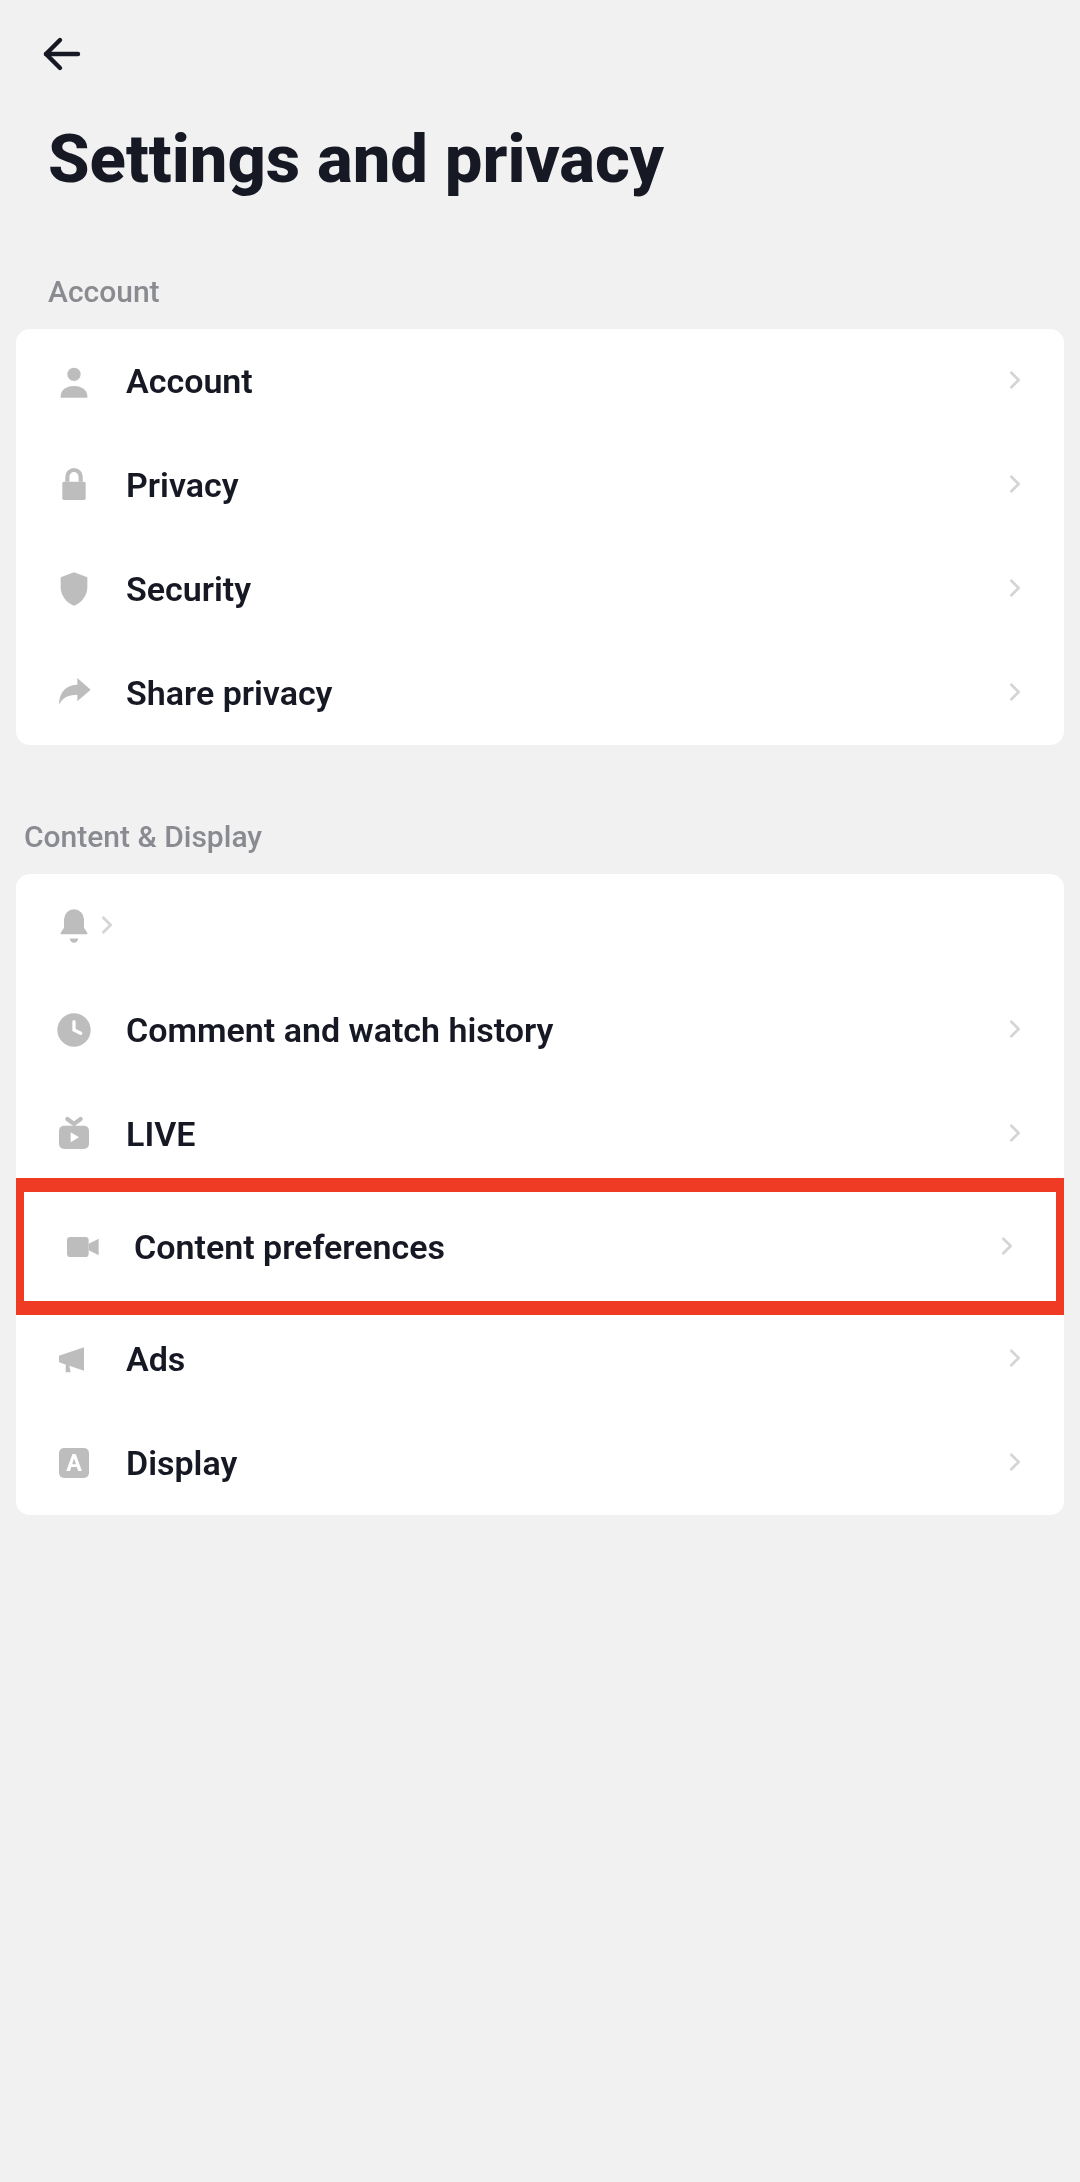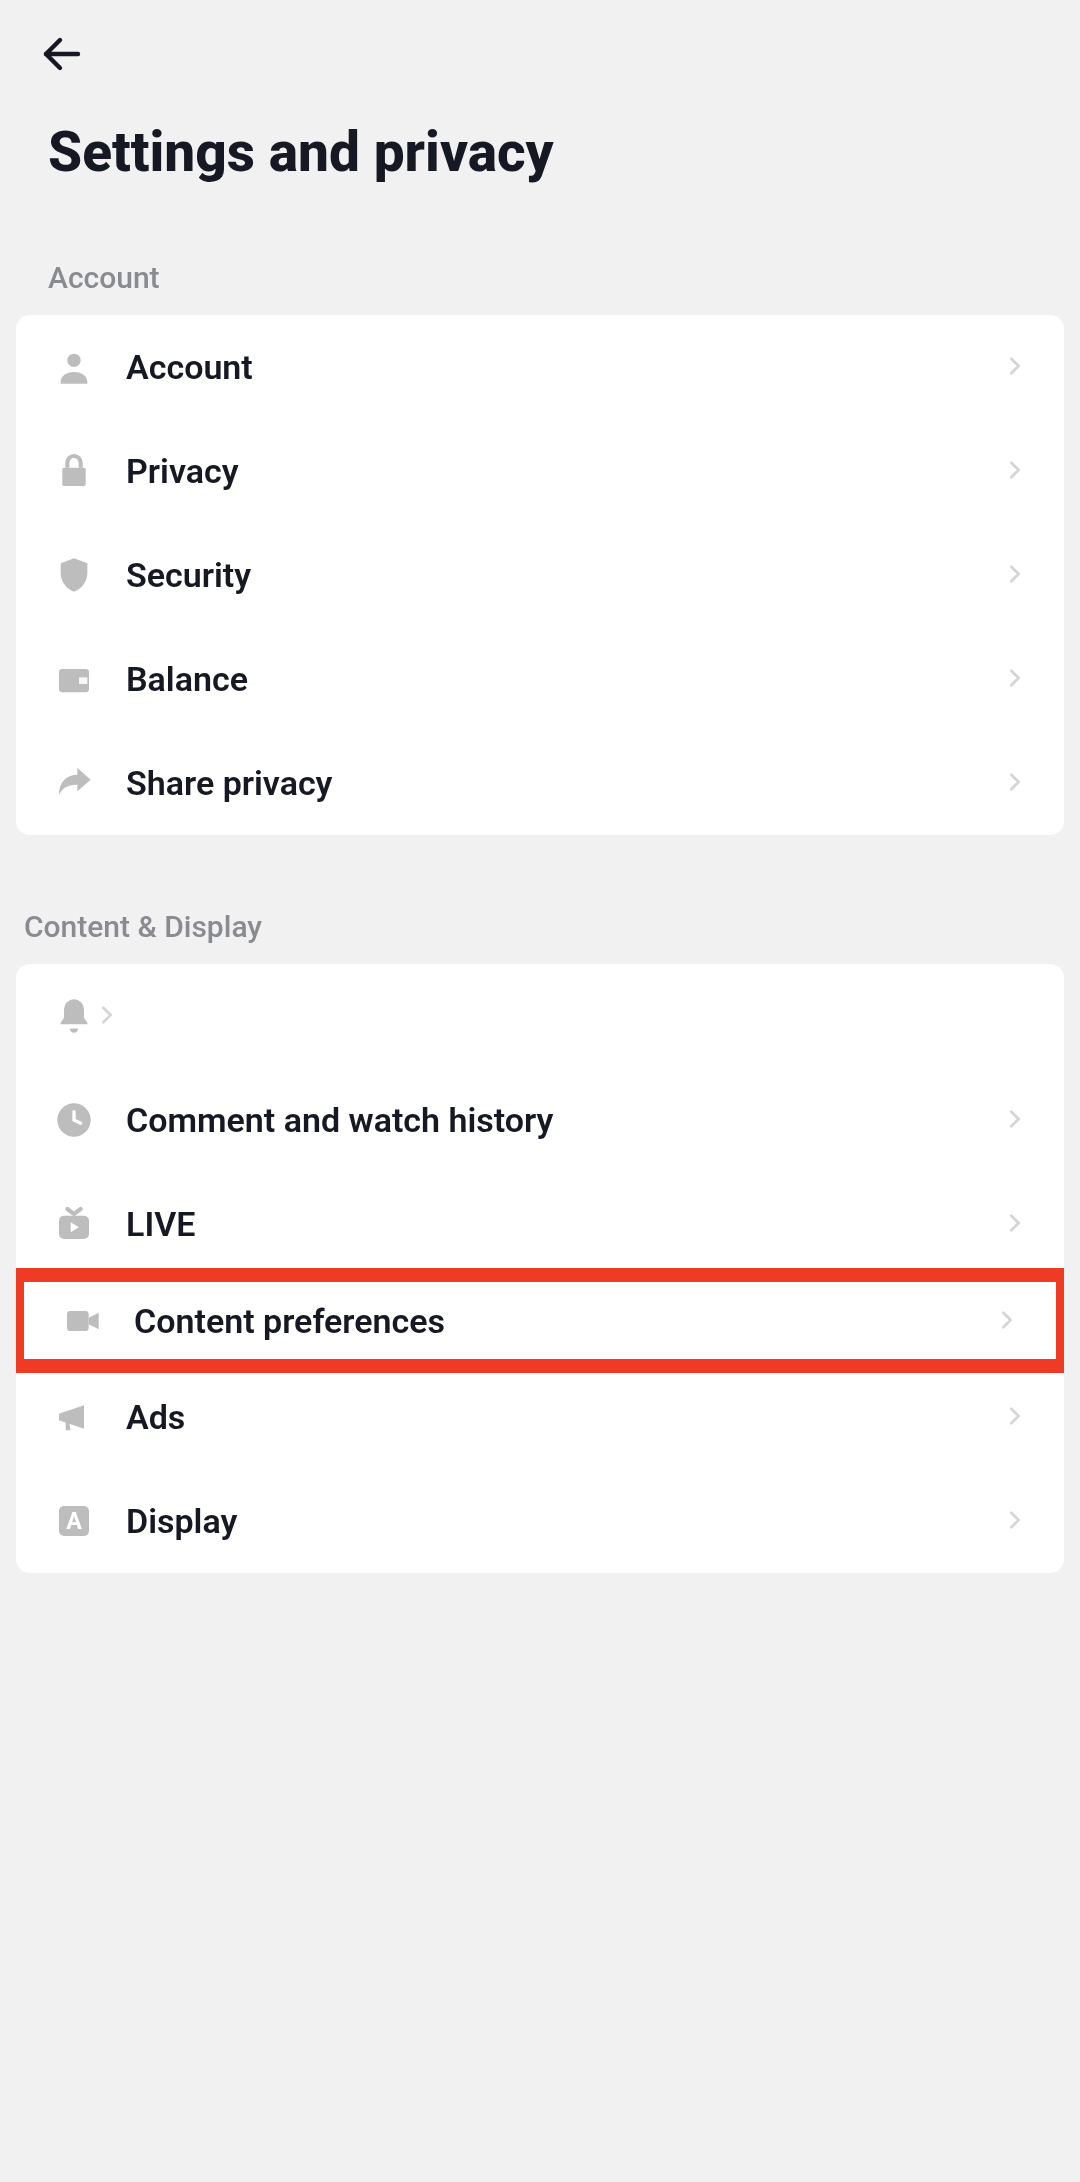--- a/index.html
+++ b/index.html
@@ -19,21 +19,21 @@
     .back-btn {
       width: 60px;
       height: 60px;
       display: flex;
       align-items: center;
       justify-content: flex-start;
       cursor: pointer;
     }
     .page-title {
       padding: 36px 48px 52px;
-      font-size: 55px;
+      font-size: 67px;
       font-weight: 800;
       color: #161823;
     }
     .section-header {
       padding: 24px 48px 20px;
       font-size: 30px;
       font-weight: 500;
       color: #8a8b91;
     }
     .card {
@@ -72,21 +72,21 @@
     }
     .card + .section-header {
       margin-top: 50px;
       padding-left: 24px;
     }
     .highlight-box {
       border: 14px solid #ef3b24;
       margin: -8px -6px;
     }
     .highlight-box .list-item {
-      height: 77px;
+      height: 109px;
     }
     svg {
       display: block;
     }
   </style>
 </head>
 <body>
 
 <div class="header">
   <div class="back-btn">
@@ -138,34 +138,20 @@
         </svg>
     </div>
     <div class="list-item-label">Security</div>
     <div class="chevron">
         <svg width="22" height="22" viewBox="0 0 24 24" fill="none" stroke="#888" stroke-width="3" stroke-linecap="round" stroke-linejoin="round">
           <polyline points="8,4 16,12 8,20"></polyline>
         </svg>
       </div>
   </div>
 
-  <div class="list-item">
-    <div class="list-item-icon">
-      <svg width="40" height="40" viewBox="0 0 24 24" fill="#888">
-          <rect x="3" y="6" width="18" height="14" rx="2"></rect>
-          <rect x="15" y="11" width="5" height="4" fill="#f1f1f2"></rect>
-        </svg>
-    </div>
-    <div class="list-item-label">Balance</div>
-    <div class="chevron">
-        <svg width="22" height="22" viewBox="0 0 24 24" fill="none" stroke="#888" stroke-width="3" stroke-linecap="round" stroke-linejoin="round">
-          <polyline points="8,4 16,12 8,20"></polyline>
-        </svg>
-      </div>
-  </div>
 
   <div class="list-item">
     <div class="list-item-icon">
       <svg width="40" height="40" viewBox="0 0 24 24" fill="#888">
           <path d="M14 3l8 7-8 7v-4c-6 0-9 2-11 6 0-8 5-12 11-12V3z"></path>
         </svg>
     </div>
     <div class="list-item-label">Share privacy</div>
     <div class="chevron">
         <svg width="22" height="22" viewBox="0 0 24 24" fill="none" stroke="#888" stroke-width="3" stroke-linecap="round" stroke-linejoin="round">

